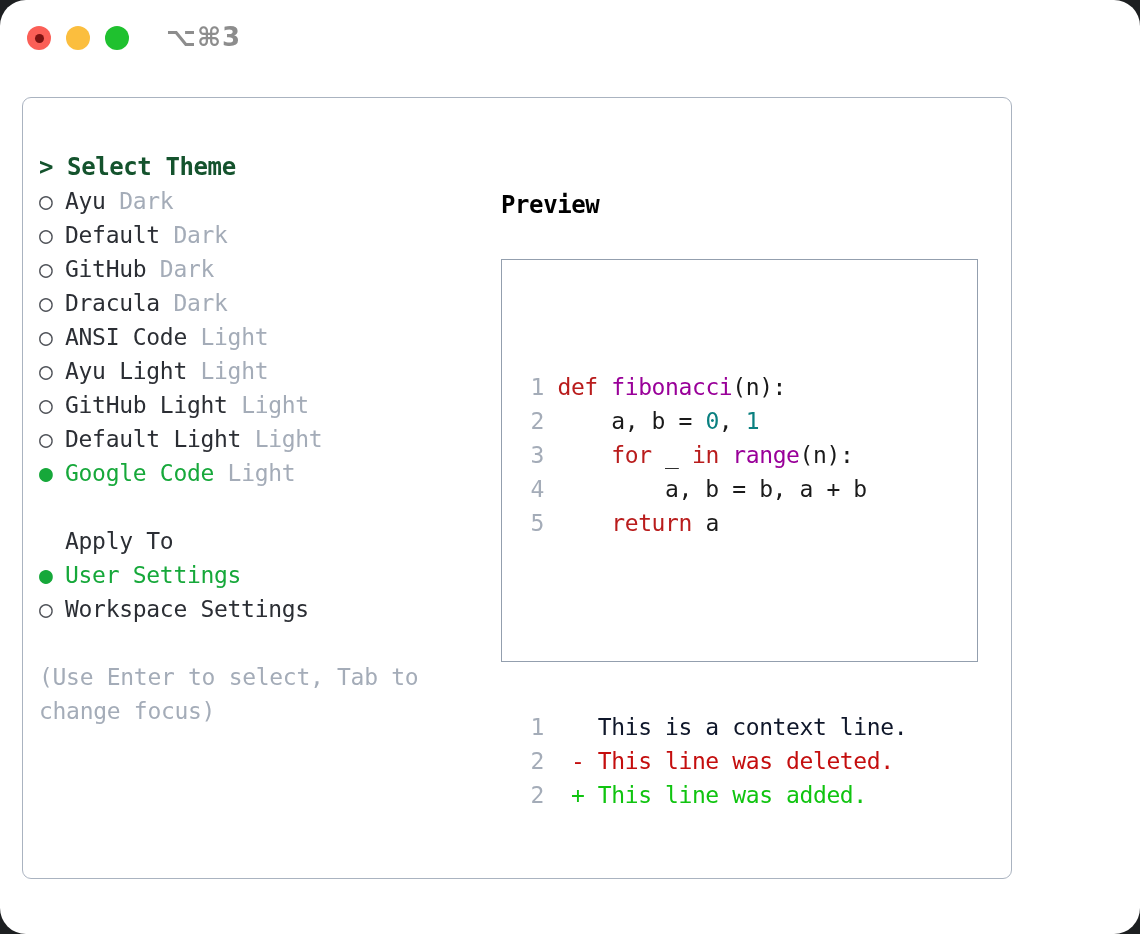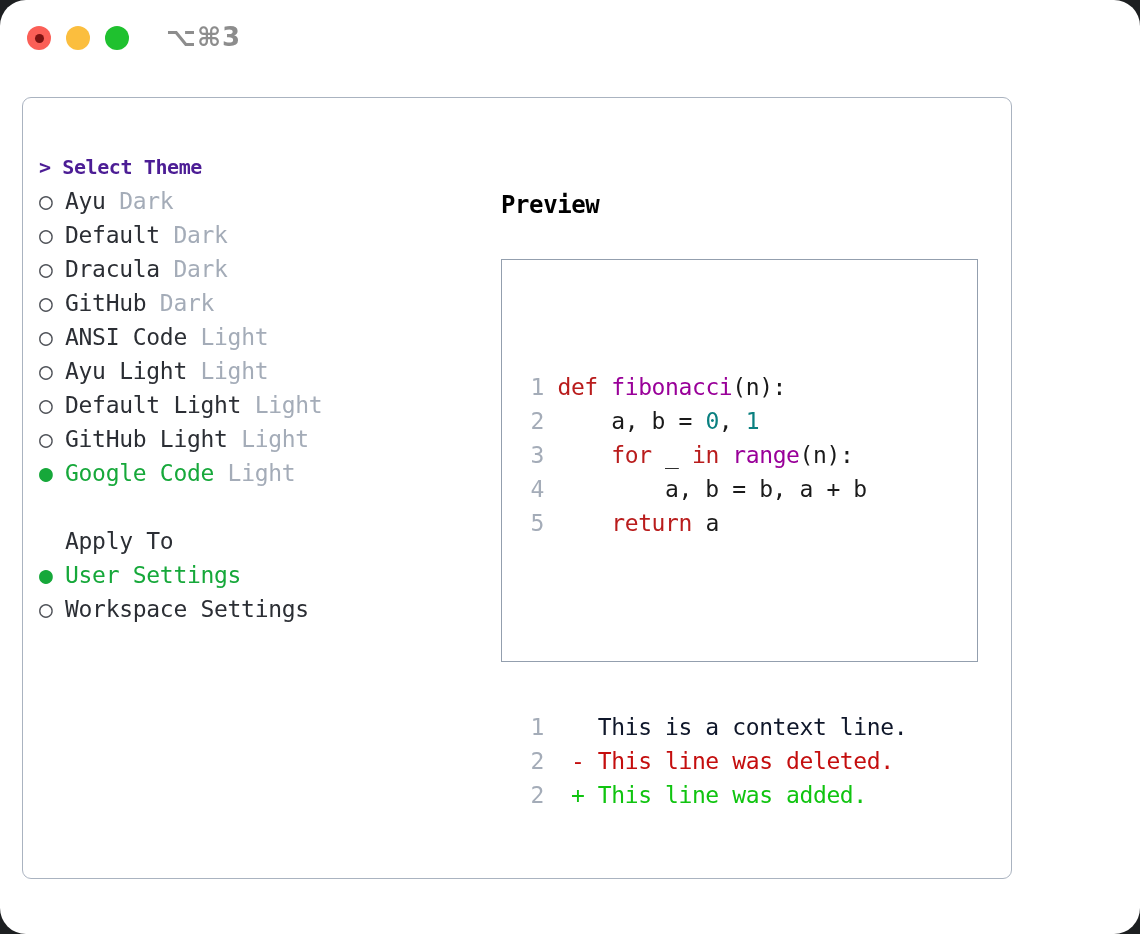--- a/index.html
+++ b/index.html
@@ -92,23 +92,23 @@
 
   
   .left-col {
     position: absolute;
     left: 16px;
     top: 52px;
     width: 450px;
   }
 
   .header-row {
-    font-size: 20px;
+    font-size: 24px;
     font-weight: bold;
-    color: #4c1d95;
+    color: #14532d;
     letter-spacing: -0.4px;
     white-space: pre;
     line-height: 34px;
     height: 34px;
   }
 
   .opt-row {
     font-size: 23px;
     line-height: 34px;
     height: 34px;
@@ -214,37 +214,38 @@
 
   <div class="panel">
     <div class="columns">
 
       <div class="left-col">
         <div class="header-row"><span>&gt; </span><span>Select Theme</span></div>
 
         <div id="theme-list">
             <div class="opt-row"><span class="marker">○</span><span class="opt-name">Ayu</span><span class="opt-kind"> Dark</span></div>
             <div class="opt-row"><span class="marker">○</span><span class="opt-name">Default</span><span class="opt-kind"> Dark</span></div>
+            <div class="opt-row"><span class="marker">○</span><span class="opt-name">GitHub</span><span class="opt-kind"> Dark</span></div>
             <div class="opt-row"><span class="marker">○</span><span class="opt-name">Dracula</span><span class="opt-kind"> Dark</span></div>
-            <div class="opt-row"><span class="marker">○</span><span class="opt-name">GitHub</span><span class="opt-kind"> Dark</span></div>
             <div class="opt-row"><span class="marker">○</span><span class="opt-name">ANSI Code</span><span class="opt-kind"> Light</span></div>
             <div class="opt-row"><span class="marker">○</span><span class="opt-name">Ayu Light</span><span class="opt-kind"> Light</span></div>
+            <div class="opt-row"><span class="marker">○</span><span class="opt-name">GitHub Light</span><span class="opt-kind"> Light</span></div>
             <div class="opt-row"><span class="marker">○</span><span class="opt-name">Default Light</span><span class="opt-kind"> Light</span></div>
-            <div class="opt-row"><span class="marker">○</span><span class="opt-name">GitHub Light</span><span class="opt-kind"> Light</span></div>
             <div class="opt-row selected"><span class="marker sel">●</span><span class="opt-name">Google Code</span><span class="opt-kind"> Light</span></div>
           </div>
 
         <div class="spacer-sm"></div>
 
         <div class="section-title">Apply To</div>
         <div id="apply-list">
             <div class="opt-row selected"><span class="marker sel">●</span><span class="opt-name">User Settings</span></div>
             <div class="opt-row"><span class="marker">○</span><span class="opt-name">Workspace Settings</span></div>
           </div>
 
+        <div class="hint">(Use Enter to select, Tab to change focus)</div>
       </div>
 
       <div class="right-col">
         <div class="preview-title">Preview</div>
         <div class="preview-box">
           <div class="code-area">
             <div id="code-lines"><div class="code-line"><span class="ln">1</span><span> </span><span class="tk-kw">def </span><span class="tk-fn">fibonacci</span><span class="tk-txt">(n):</span></div><div class="code-line"><span class="ln">2</span><span> </span><span class="tk-txt">    a, b = </span><span class="tk-num">0</span><span class="tk-txt">, </span><span class="tk-num">1</span></div><div class="code-line"><span class="ln">3</span><span> </span><span class="tk-txt">    </span><span class="tk-kw">for</span><span class="tk-txt"> _ </span><span class="tk-kw">in</span><span class="tk-txt"> </span><span class="tk-fn">range</span><span class="tk-txt">(n):</span></div><div class="code-line"><span class="ln">4</span><span> </span><span class="tk-txt">        a, b = b, a + b</span></div><div class="code-line"><span class="ln">5</span><span> </span><span class="tk-txt">    </span><span class="tk-kw">return</span><span class="tk-txt"> a</span></div></div>
             <div class="blank-line"></div>
             <div id="diff-lines"><div class="code-line"><span class="ln">1</span><span> </span><span class="tk-ctx">   This is a context line.</span></div><div class="code-line"><span class="ln">2</span><span> </span><span class="tk-del"> - This line was deleted.</span></div><div class="code-line"><span class="ln">2</span><span> </span><span class="tk-add"> + This line was added.</span></div></div>
           </div>

